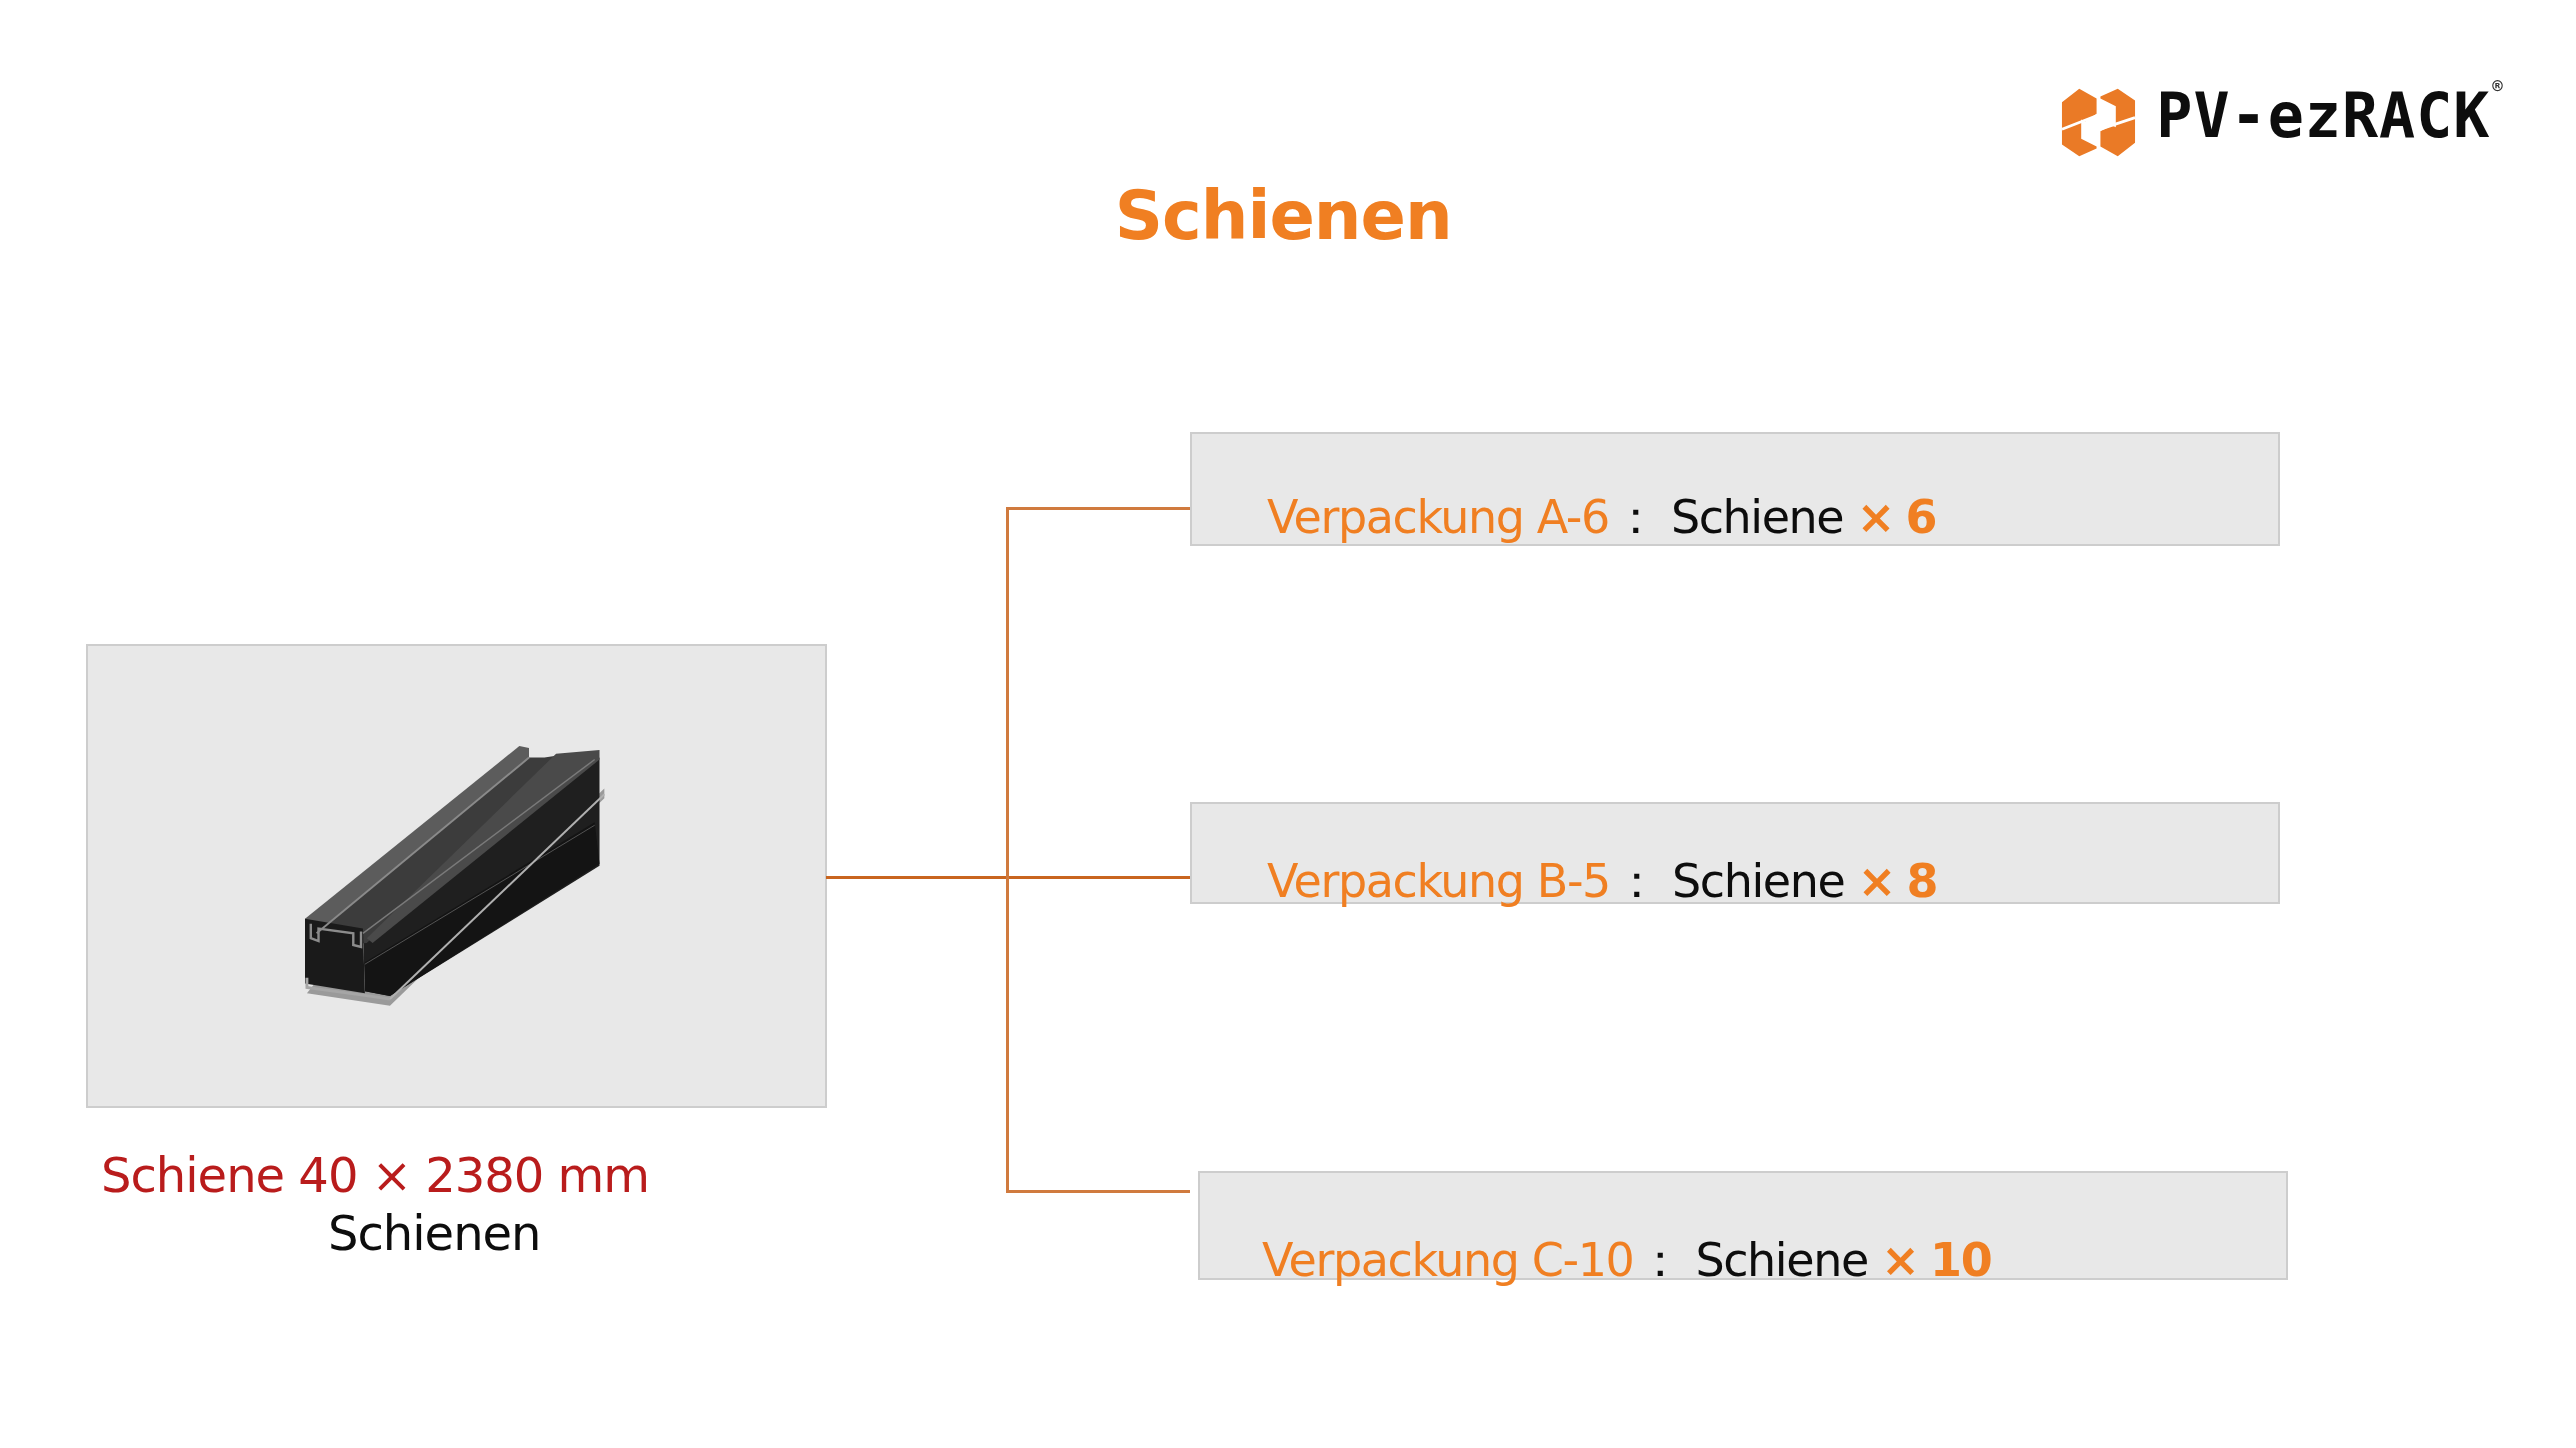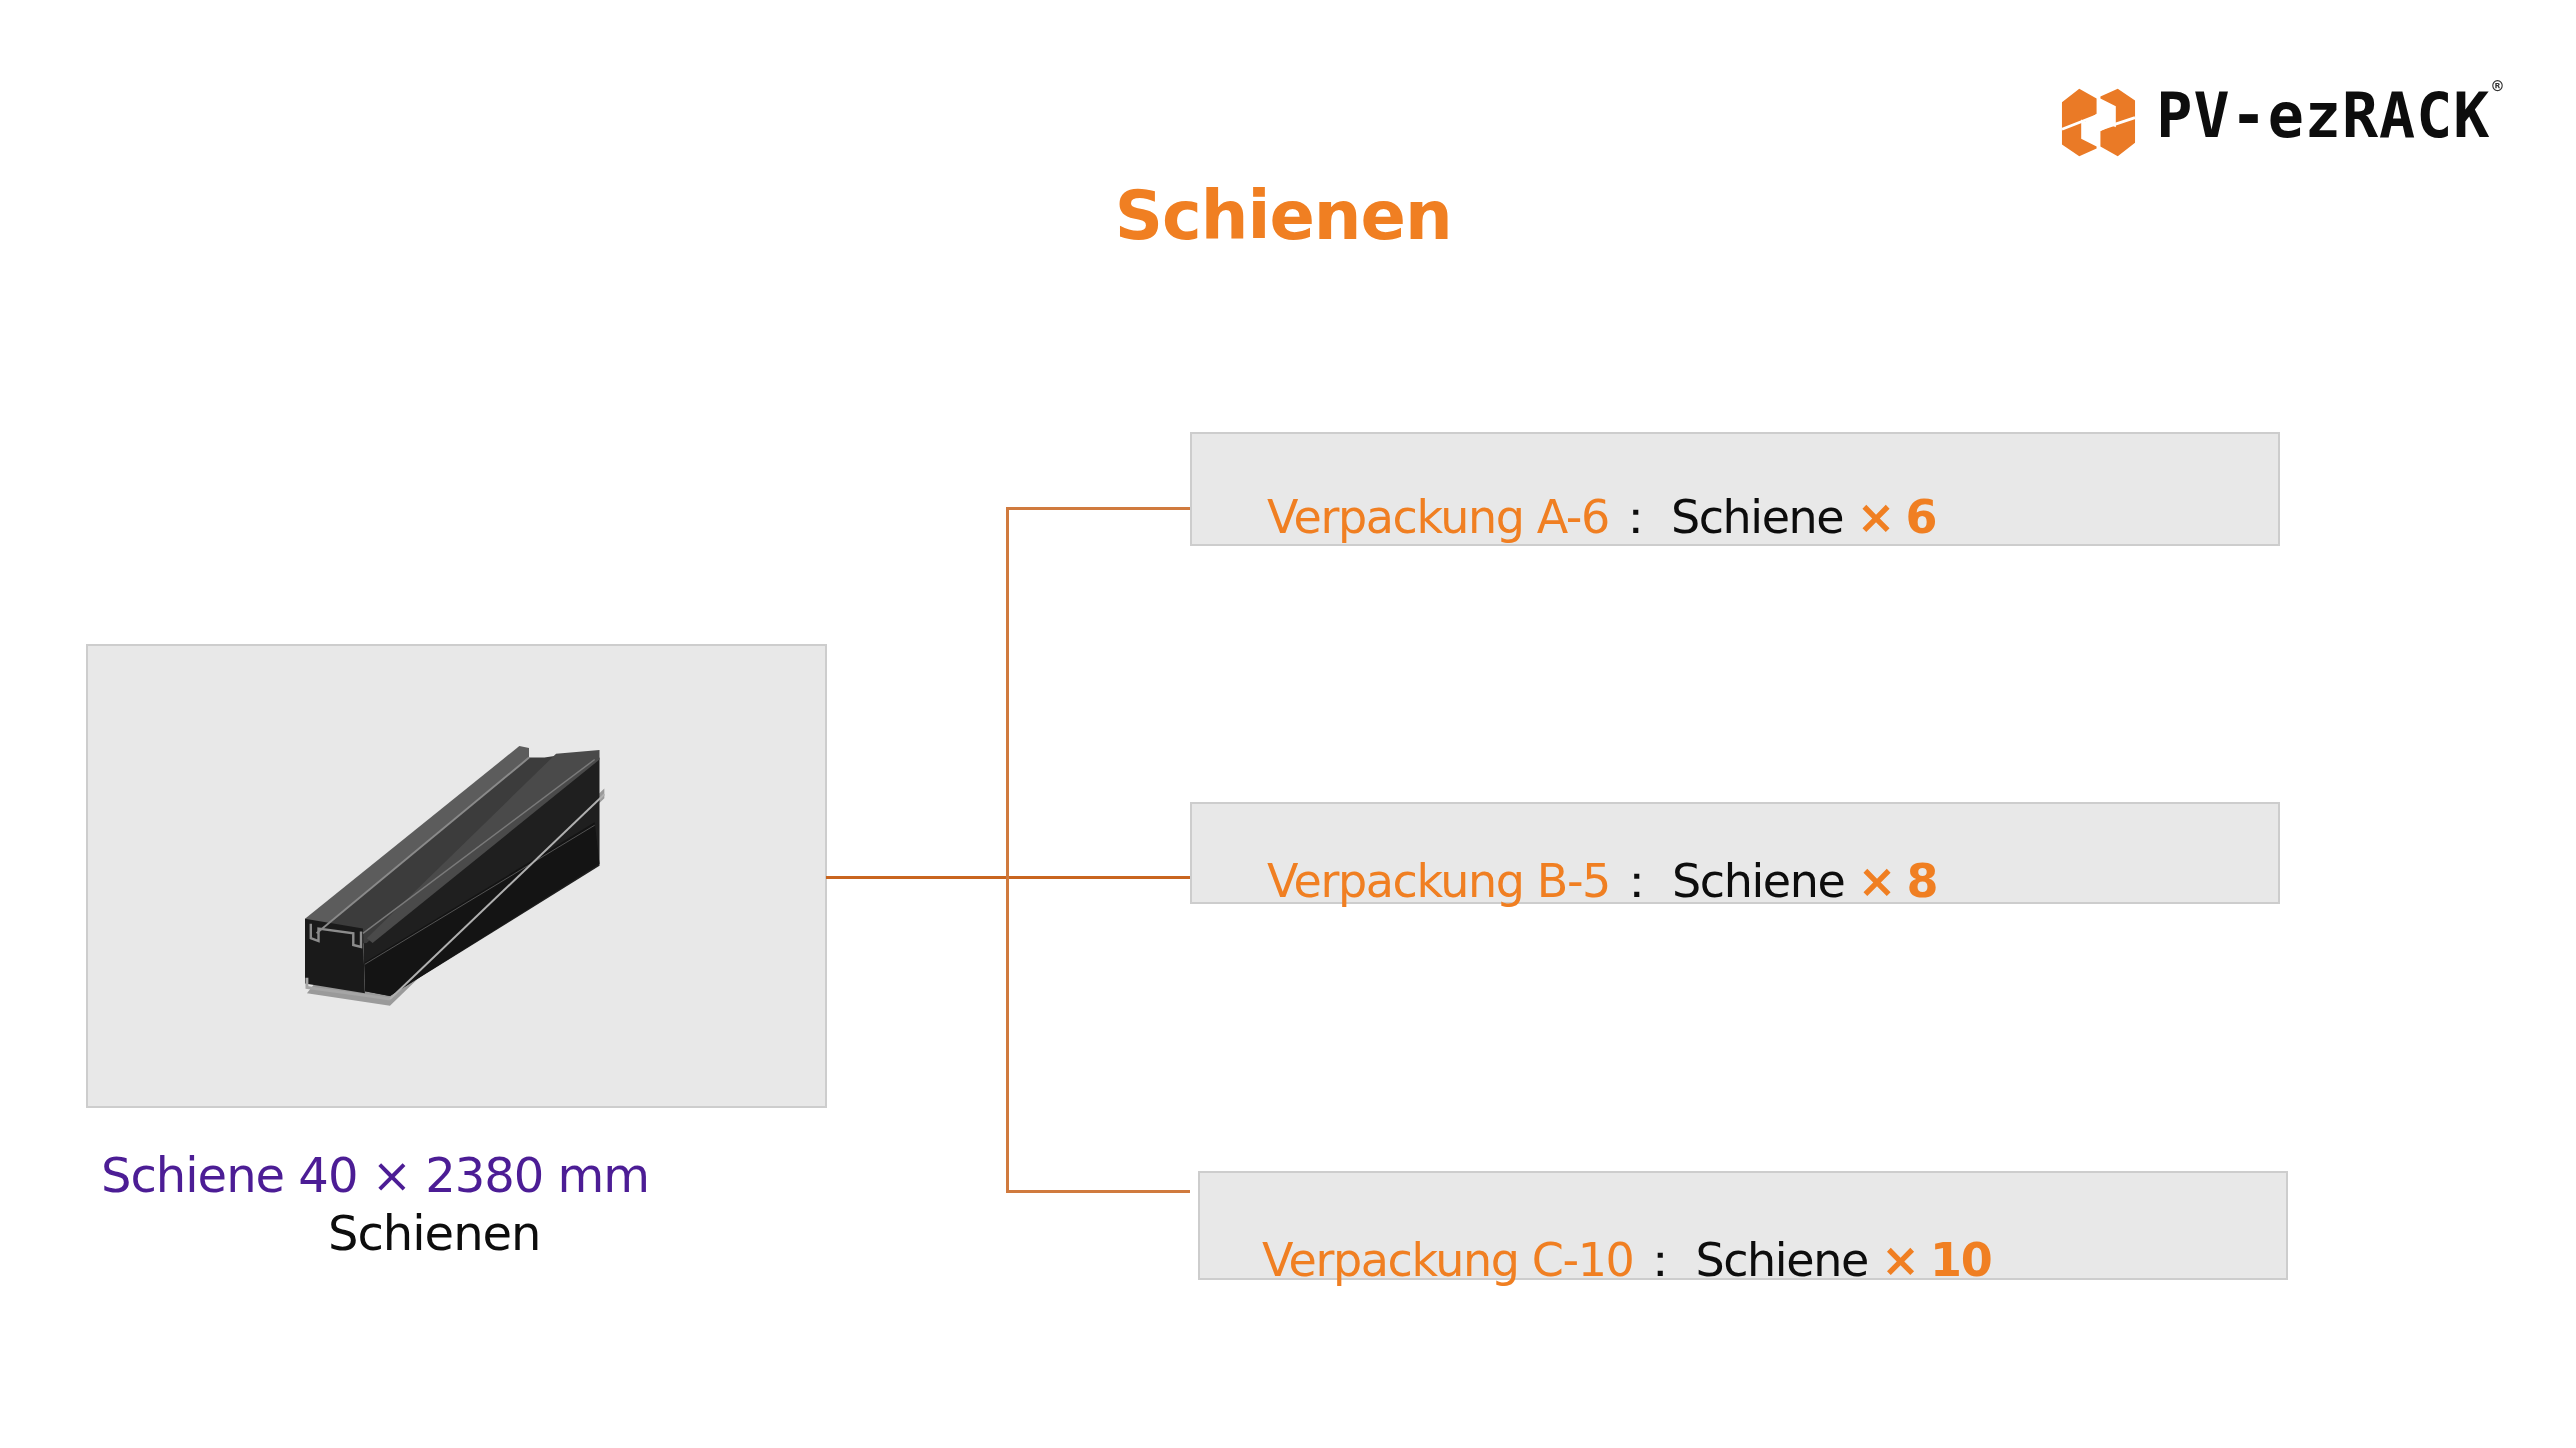--- a/index.html
+++ b/index.html
@@ -64,21 +64,21 @@
       border: 2.9px solid #cdcdcd;
       box-sizing: content-box;
     }
     .rail {
       left: 217px; top: 94px;
       width: 309px; height: 266px;
     }
     .caption-1 {
       left: 101px; top: 1147px;
       font-size: 48px;
-      color: #4c1d95;
+      color: #b91c1c;
       line-height: 1.2;
       font-family: "DejaVu Sans", "Liberation Sans", sans-serif;
       letter-spacing: -1px;
     }
     .caption-2 {
       left: 328px; top: 1205px;
       font-size: 48px;
       color: #0d0d0d;
       line-height: 1.2;
       font-family: "DejaVu Sans", "Liberation Sans", sans-serif;

